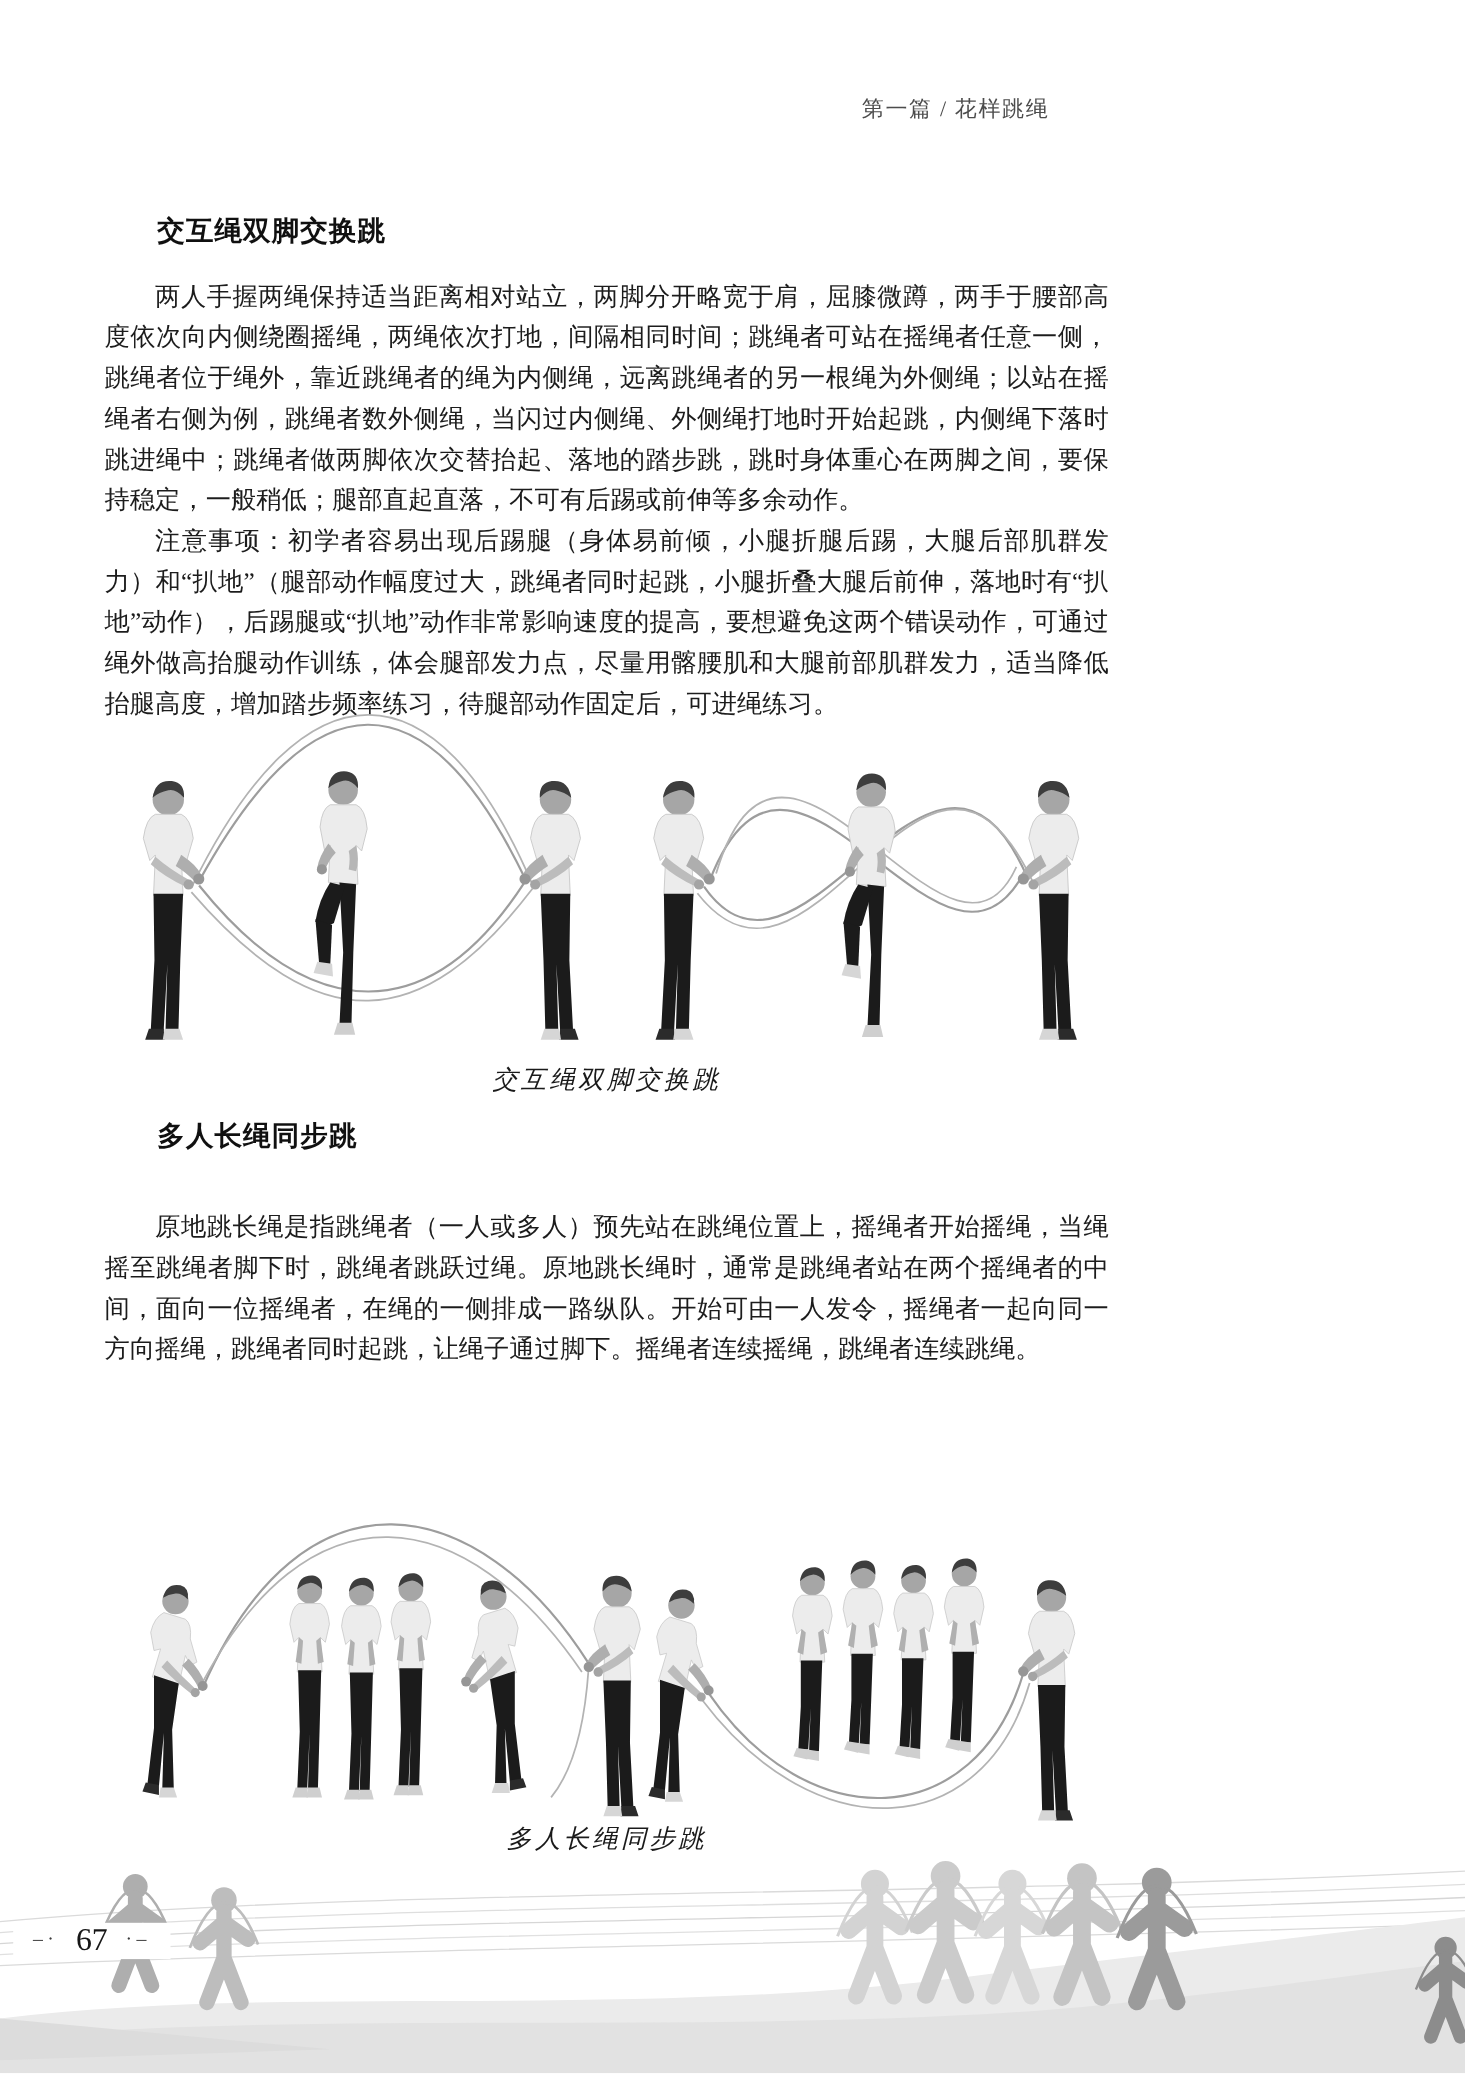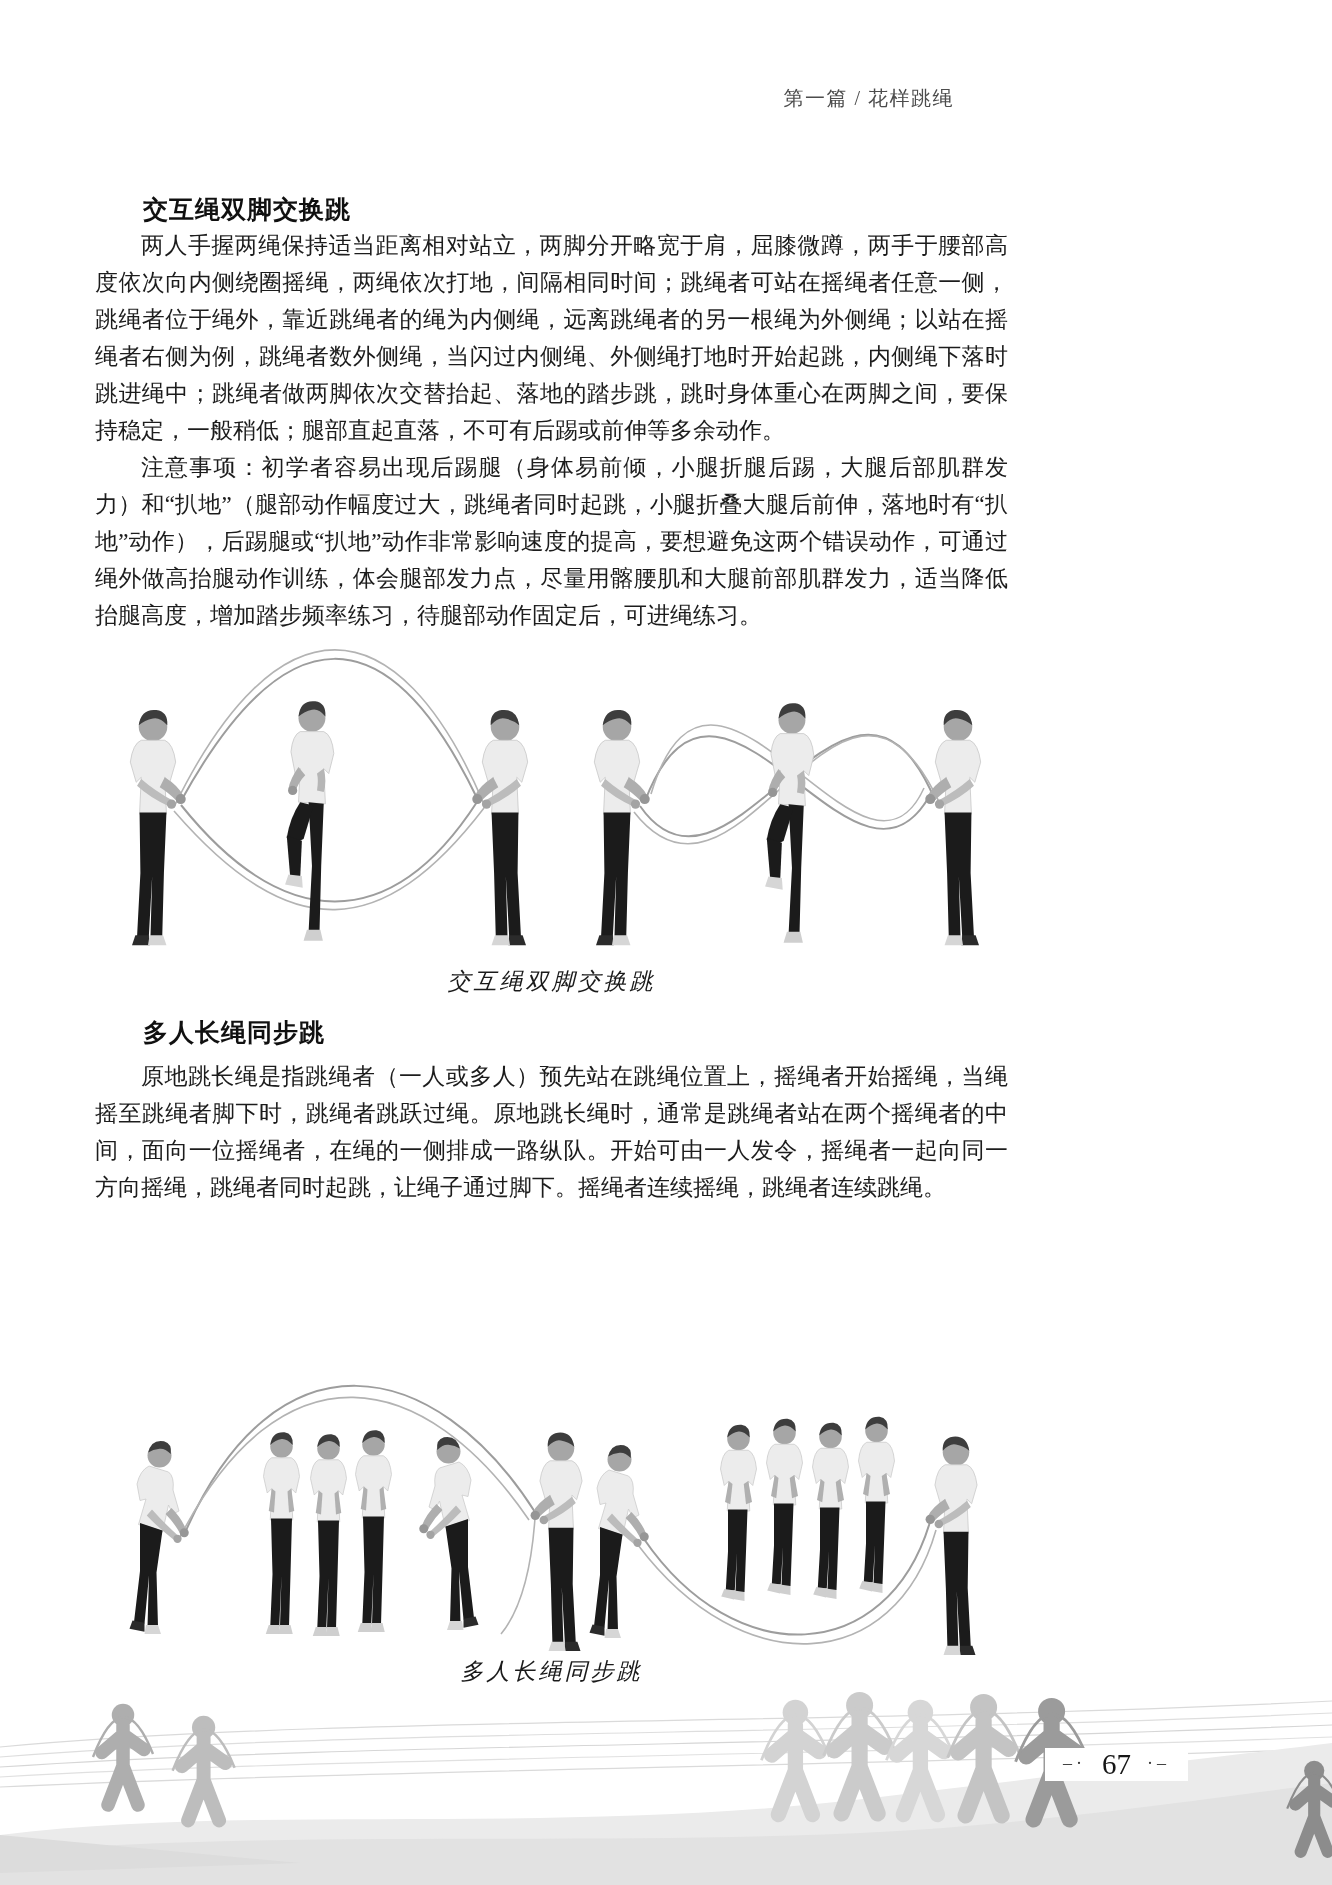--- a/index.html
+++ b/index.html
@@ -7,31 +7,31 @@
         font-family:"Liberation Serif",serif;color:#1f1f1f;}
   .running-head{position:absolute;top:85px;right:378px;font-size:20px;
         color:#4c4c4c;letter-spacing:1.5px;white-space:nowrap;}
   .sec-heading{position:absolute;left:143px;margin:0;font-family:"Liberation Sans",sans-serif;
         font-weight:700;font-size:25px;color:#101010;letter-spacing:1px;}
   .h-1{top:193px;}
   .h-2{top:1016px;}
   .textblock{position:absolute;left:95px;width:913px;font-size:23px;line-height:37px;
         text-align:justify;text-justify:inter-ideograph;color:#1c1c1c;}
   .textblock p{margin:0;text-indent:2em;}
-  .tb-1{top:227px;}
-  .tb-2{top:1058px;}
+  .tb-1{top:251px;}
+  .tb-2{top:1097px;}
   .fig{position:absolute;left:95px;width:913px;}
   .fig-1{top:600px;height:360px;}
   .fig-2{top:1350px;height:310px;}
   .fig-caption{position:absolute;left:95px;width:913px;text-align:center;font-size:23px;
         font-style:italic;color:#1a1a1a;letter-spacing:3px;}
   .cap-1{top:966px;}
   .cap-2{top:1656px;}
   .footer-art{position:absolute;left:0;top:1685px;width:1332px;height:200px;}
-  .pageno-wrap{position:absolute;top:1748px;left:0;width:1188px;text-align:right;}
+  .pageno-wrap{position:absolute;top:1748px;left:12px;width:1188px;text-align:left;}
   .pageno{display:inline-block;background:#fff;padding:0 18px;}
   .pageno .dash{font-size:18px;color:#3a3a3a;vertical-align:5px;letter-spacing:4px;}
   .pageno .num{font-size:29px;color:#161616;margin:0 16px;font-family:"Liberation Serif",serif;}
   .rope{stroke:#9d9d9d;stroke-width:2;fill:none;}
   .rope2{stroke:#b3b3b3;stroke-width:1.6;fill:none;}
   .silstroke{stroke:currentColor;stroke-width:9;fill:none;stroke-linecap:round;}
   .silrope{stroke:currentColor;stroke-width:1.6;fill:none;}
   .silhead{fill:currentColor;}
   .fanline{fill:none;stroke-width:1.2;}
 </style>

